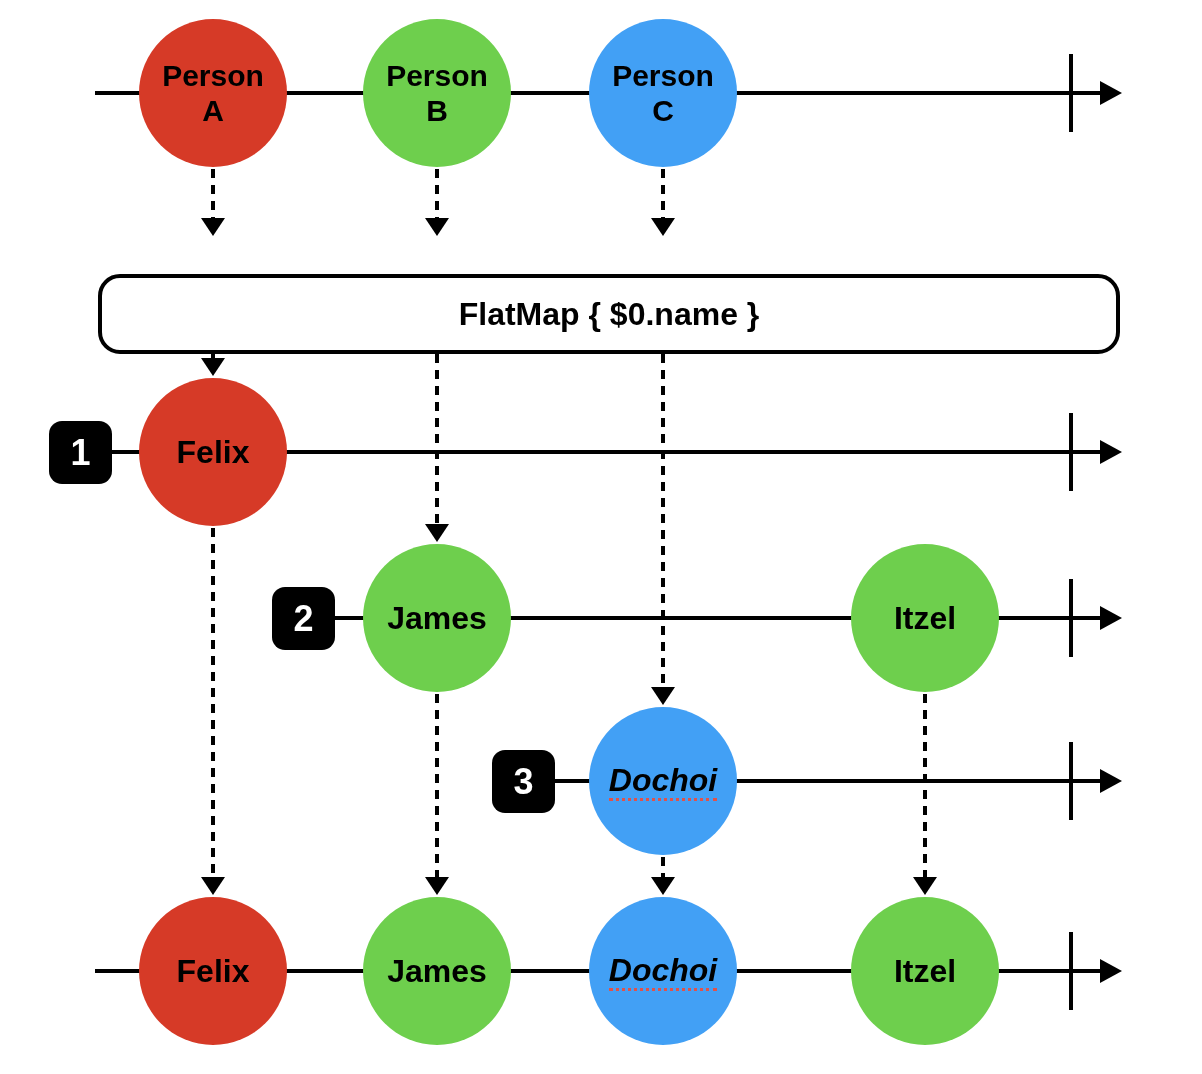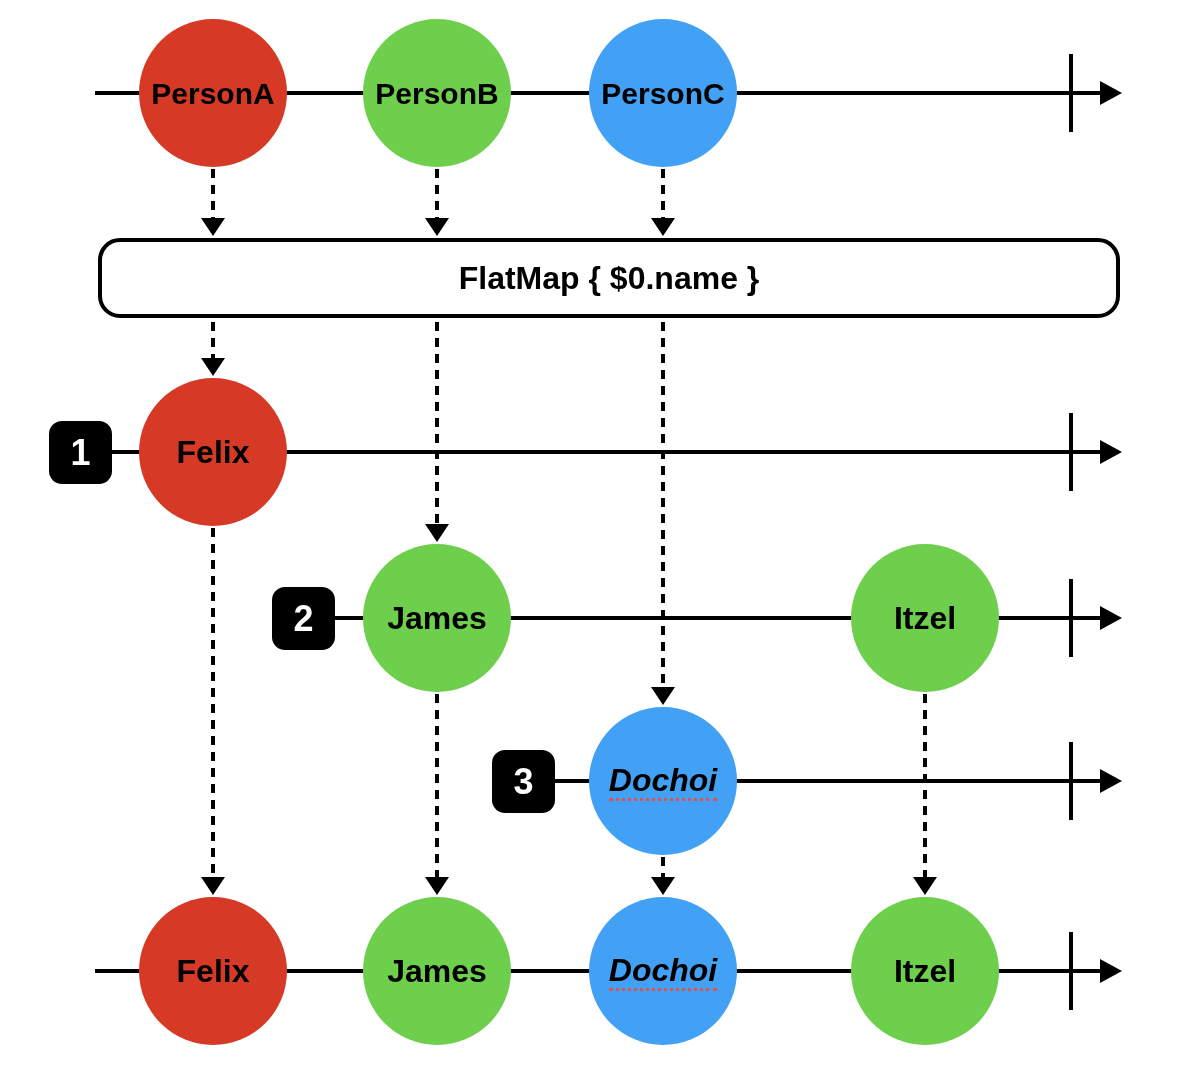--- a/index.html
+++ b/index.html
@@ -11,30 +11,30 @@
     font-weight:bold;
     overflow:hidden;
   }
   .lane-line,.tick{position:absolute;background:#000;z-index:1;}
   .dashed{position:absolute;width:4px;z-index:2;}
   .arrow-right,.arrow-down{position:absolute;width:0;height:0;z-index:2;}
   .flatmap-box{
     position:absolute;box-sizing:border-box;
     border:4px solid #000;border-radius:22px;background:#fff;
     display:flex;align-items:center;justify-content:center;
-    font-size:32px;color:#000;z-index:3;
+    font-size:32px;color:#000;z-index:3;margin-top:36px;
   }
   .badge{
     position:absolute;background:#000;color:#fff;border-radius:13px;
     display:flex;align-items:center;justify-content:center;
     font-size:36px;z-index:4;
   }
   .circle{
     position:absolute;border-radius:50%;
-    display:flex;flex-direction:row;align-items:center;justify-content:center;
+    display:flex;flex-direction:column;align-items:center;justify-content:center;
     font-size:32px;line-height:36px;color:#000;text-align:left;z-index:5;
   }
   .circle.two-line{font-size:30px;line-height:35px;}
   .misspelled{border-bottom:3px dotted #e0524a;font-style:italic;}
 </style>
 </head>
 <body>
 
 <div class="stage">
   <div class="flatmap-box" style="left: 98px; top: 238px; width: 1022px; height: 80px;">

